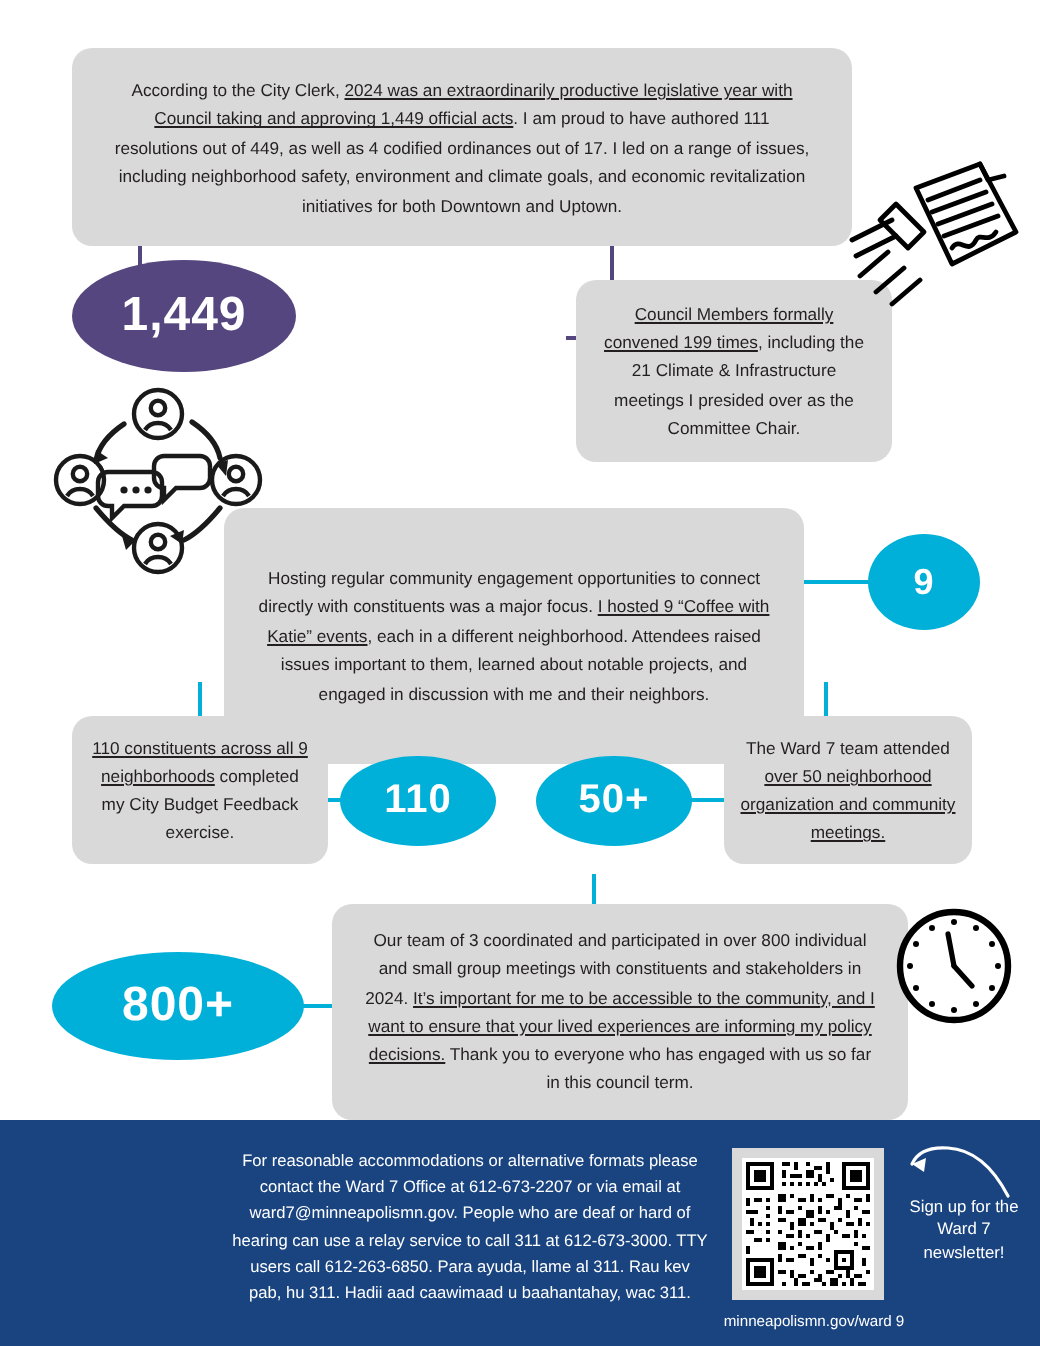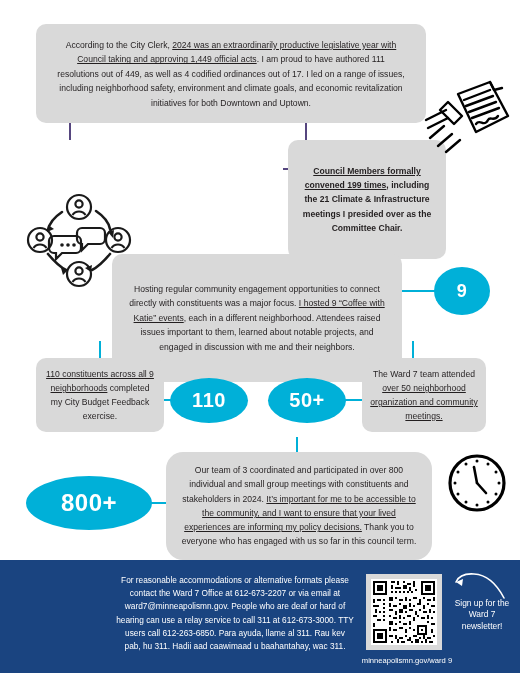--- a/index.html
+++ b/index.html
@@ -53,22 +53,22 @@
   #conn-199  { left: 305px; top: 110px; width: 2px; height: 30px; }
 
   #oval-1449 { left: 36px; top: 130px; width: 112px; height: 56px;
                font-size: 24px; }
   #oval-199  { left: 199px; top: 145px; width: 86px; height: 50px;
                font-size: 23px; }
   #conn-199-box { left: 283px; top: 168px; width: 16px; height: 2px; }
 
   #box-council {
     left: 288px; top: 140px; width: 158px;
-    padding: 24px 12px;
-    font-size: 8.6px; line-height: 14.2px; font-weight: bold;
+    padding: 10px 12px;
+    font-size: 8.6px; line-height: 14.2px;
   }
 
   
   #box-engagement {
     left: 112px; top: 254px; width: 290px;
     padding: 28px 14px;
     font-size: 8.6px; line-height: 14.4px;
   }
   #oval-9 { left: 434px; top: 267px; width: 56px; height: 48px; font-size: 18px; }
   #conn-9 { left: 398px; top: 290px; width: 40px; height: 2px; background:#00b0d8; }
@@ -89,23 +89,23 @@
 
   #box-ward7 {
     left: 362px; top: 358px; width: 124px;
     padding: 9px 8px;
     font-size: 8.6px; line-height: 14px;
   }
   #conn-ward7-top { left: 412px; top: 341px; width: 2px; height: 18px; background:#00b0d8; }
 
   
   #box-800 {
-    left: 166px; top: 452px; width: 266px;
+    left: 166px; top: 452px; width: 288px;
     padding: 11px 14px;
-    font-size: 8.6px; line-height: 14.3px; border-radius: 17px;
+    font-size: 8.6px; line-height: 14.3px;
   }
   #oval-800 { left: 26px; top: 476px; width: 126px; height: 54px; font-size: 24px; }
   #conn-800 { left: 148px; top: 502px; width: 22px; height: 2px; background:#00b0d8; }
   #conn-800-top { left: 296px; top: 437px; width: 2px; height: 18px; background:#00b0d8; }
 
   
   .icon { position: absolute; z-index: 4; }
   #icon-gavel { left: 424px; top: 76px; width: 90px; height: 90px; }
   #icon-engagement { left: 24px; top: 192px; width: 110px; height: 96px; }
   #icon-clock { left: 446px; top: 452px; width: 62px; height: 62px; }
@@ -150,20 +150,23 @@
 
 <div class="page">
 
   <div class="box" id="box-legislative">
     <p><span>According to the City Clerk, </span><span class="u">2024 was an extraordinarily productive legislative year with Council taking and approving 1,449 official acts</span><span>. I am proud to have authored 111 resolutions out of 449, as well as 4 codified ordinances out of 17. I led on a range of issues, including neighborhood safety, environment and climate goals, and economic revitalization initiatives for both Downtown and Uptown.</span></p>
   </div>
 
   <div class="conn" id="conn-1449"></div>
   <div class="conn" id="conn-199"></div>
 
+  <div class="oval purple" id="oval-1449">
+    <span>1,449</span>
+  </div>
 
   <div class="conn" id="conn-199-box"></div>
 
   <div class="box" id="box-council">
     <p><span class="u">Council Members formally convened 199 times</span><span>, including the 21 Climate &amp; Infrastructure meetings I presided over as the Committee Chair.</span></p>
   </div>
 
   <div class="icon" id="icon-gavel">
     <svg viewBox="0 0 90 90" width="90" height="90" aria-hidden="true">
       <g fill="none" stroke="#000000" stroke-width="2.4" stroke-linejoin="round" stroke-linecap="round">

